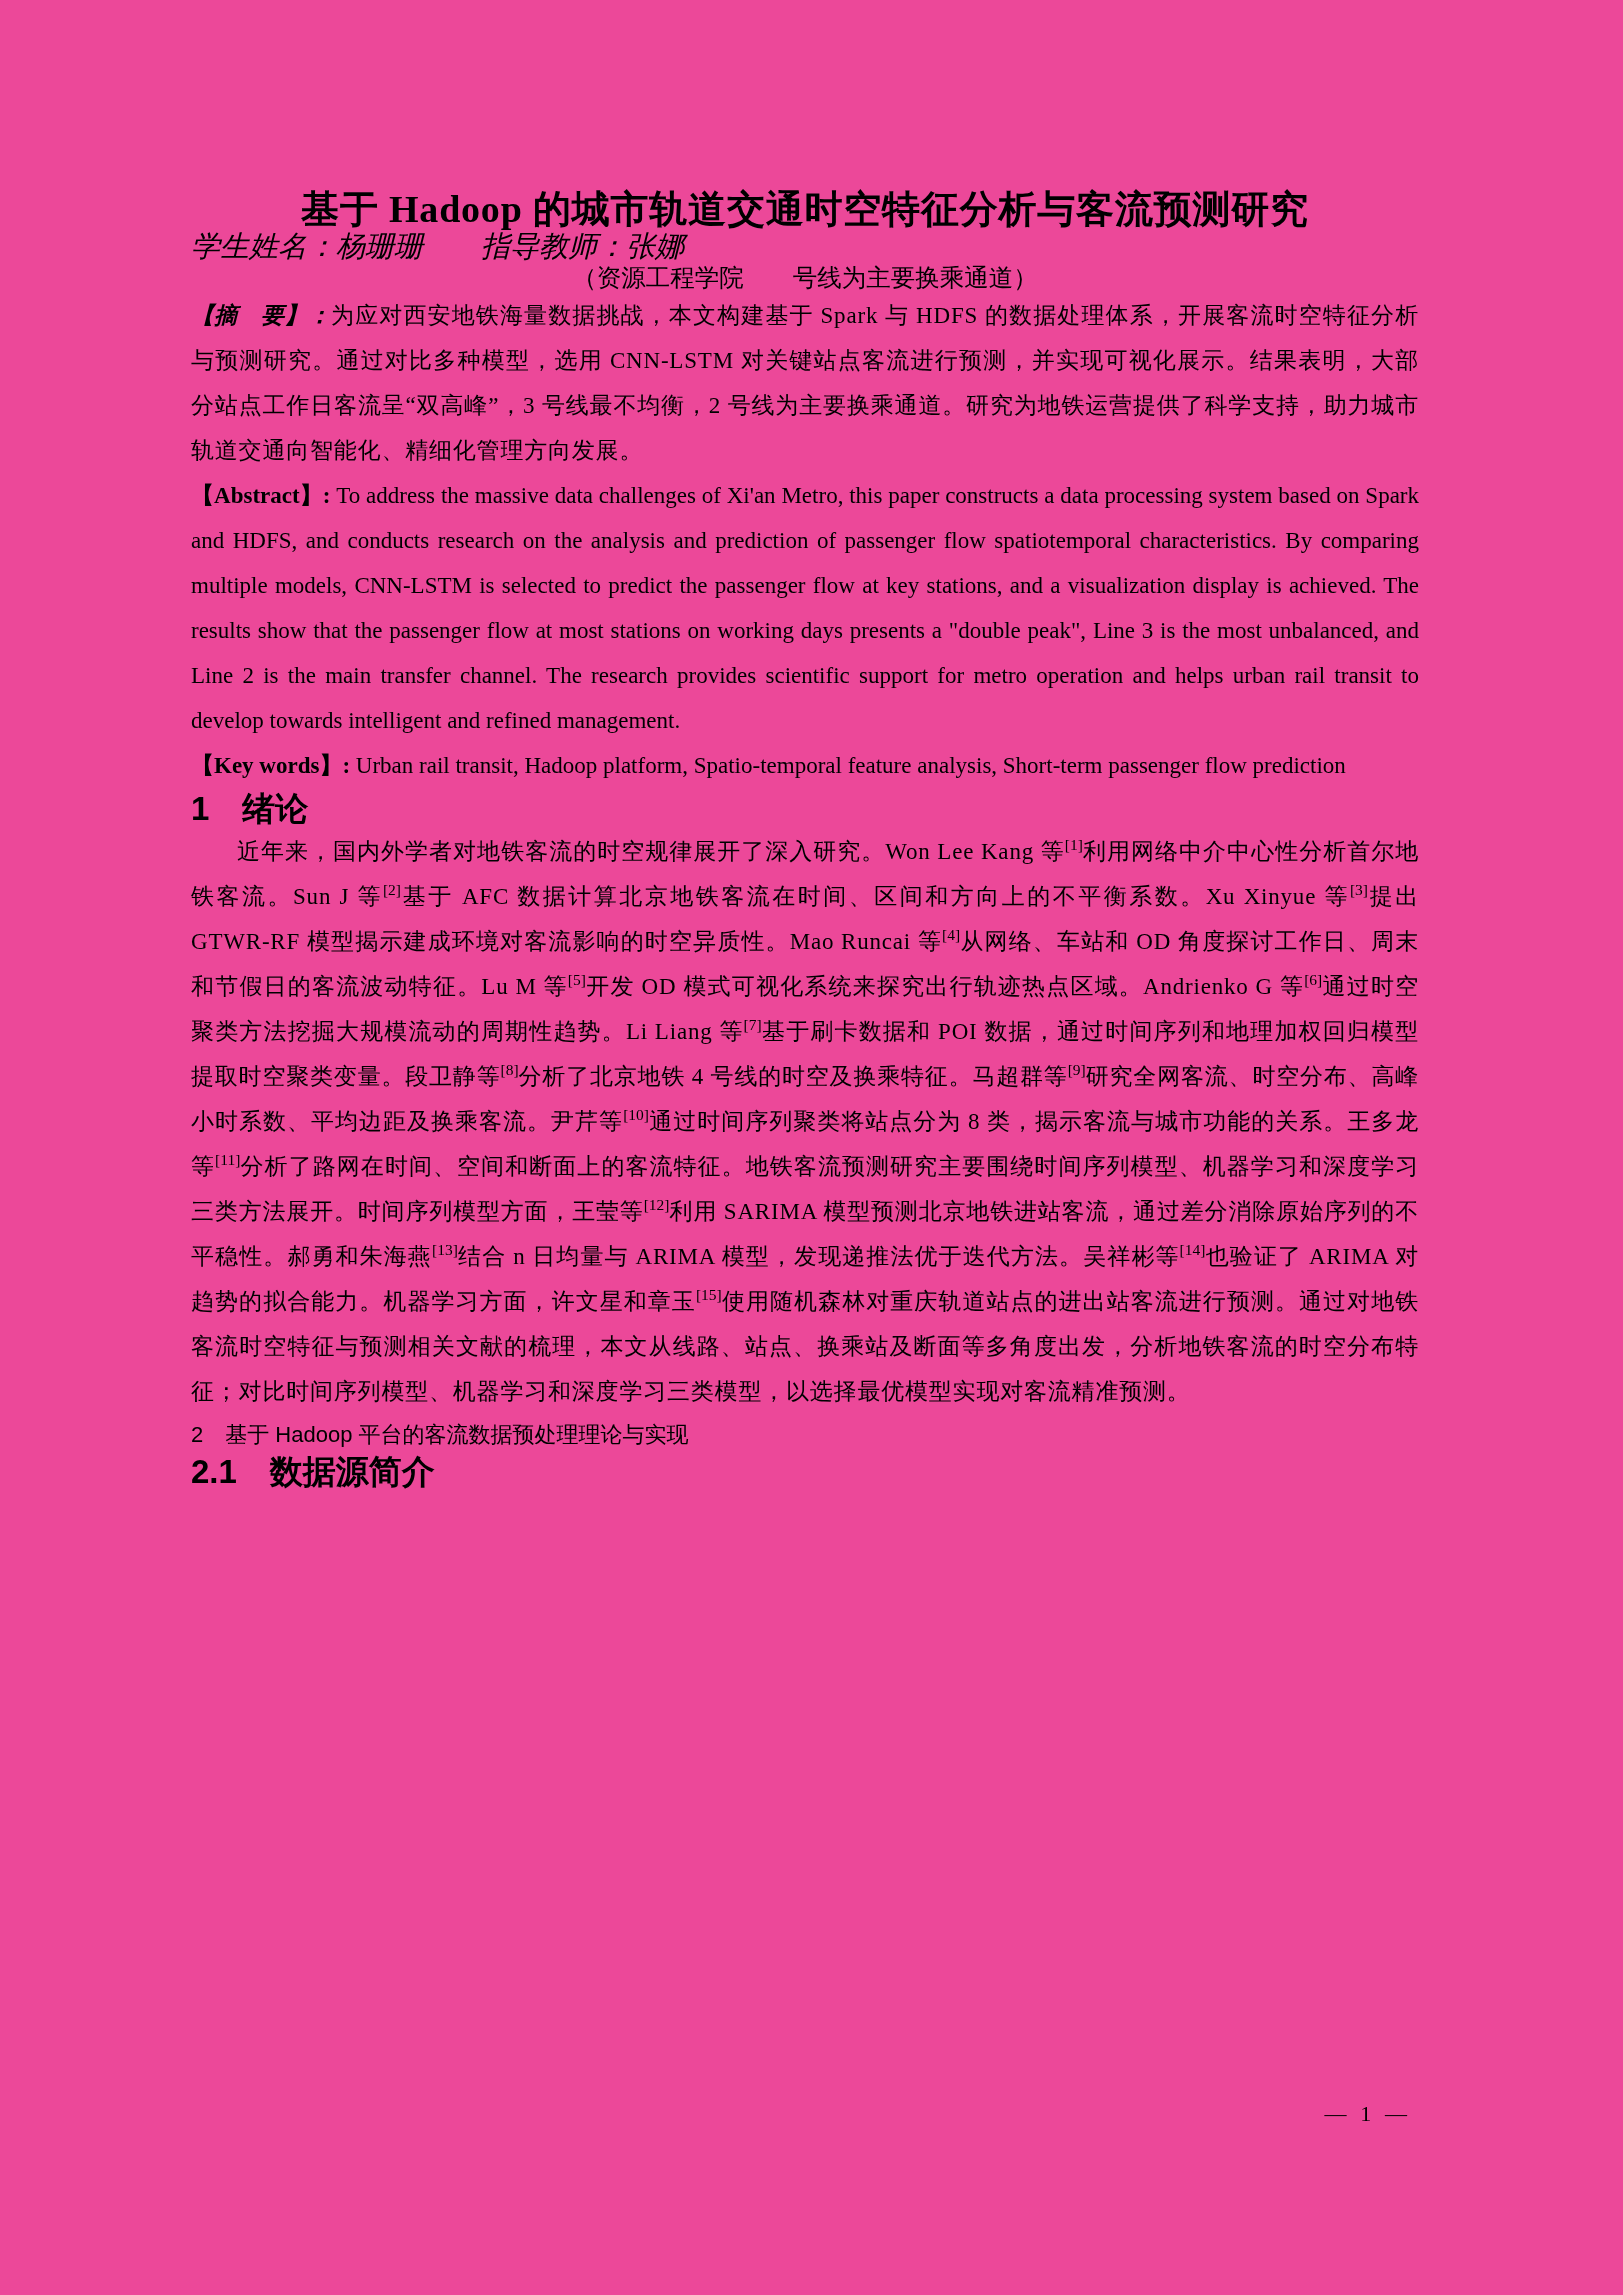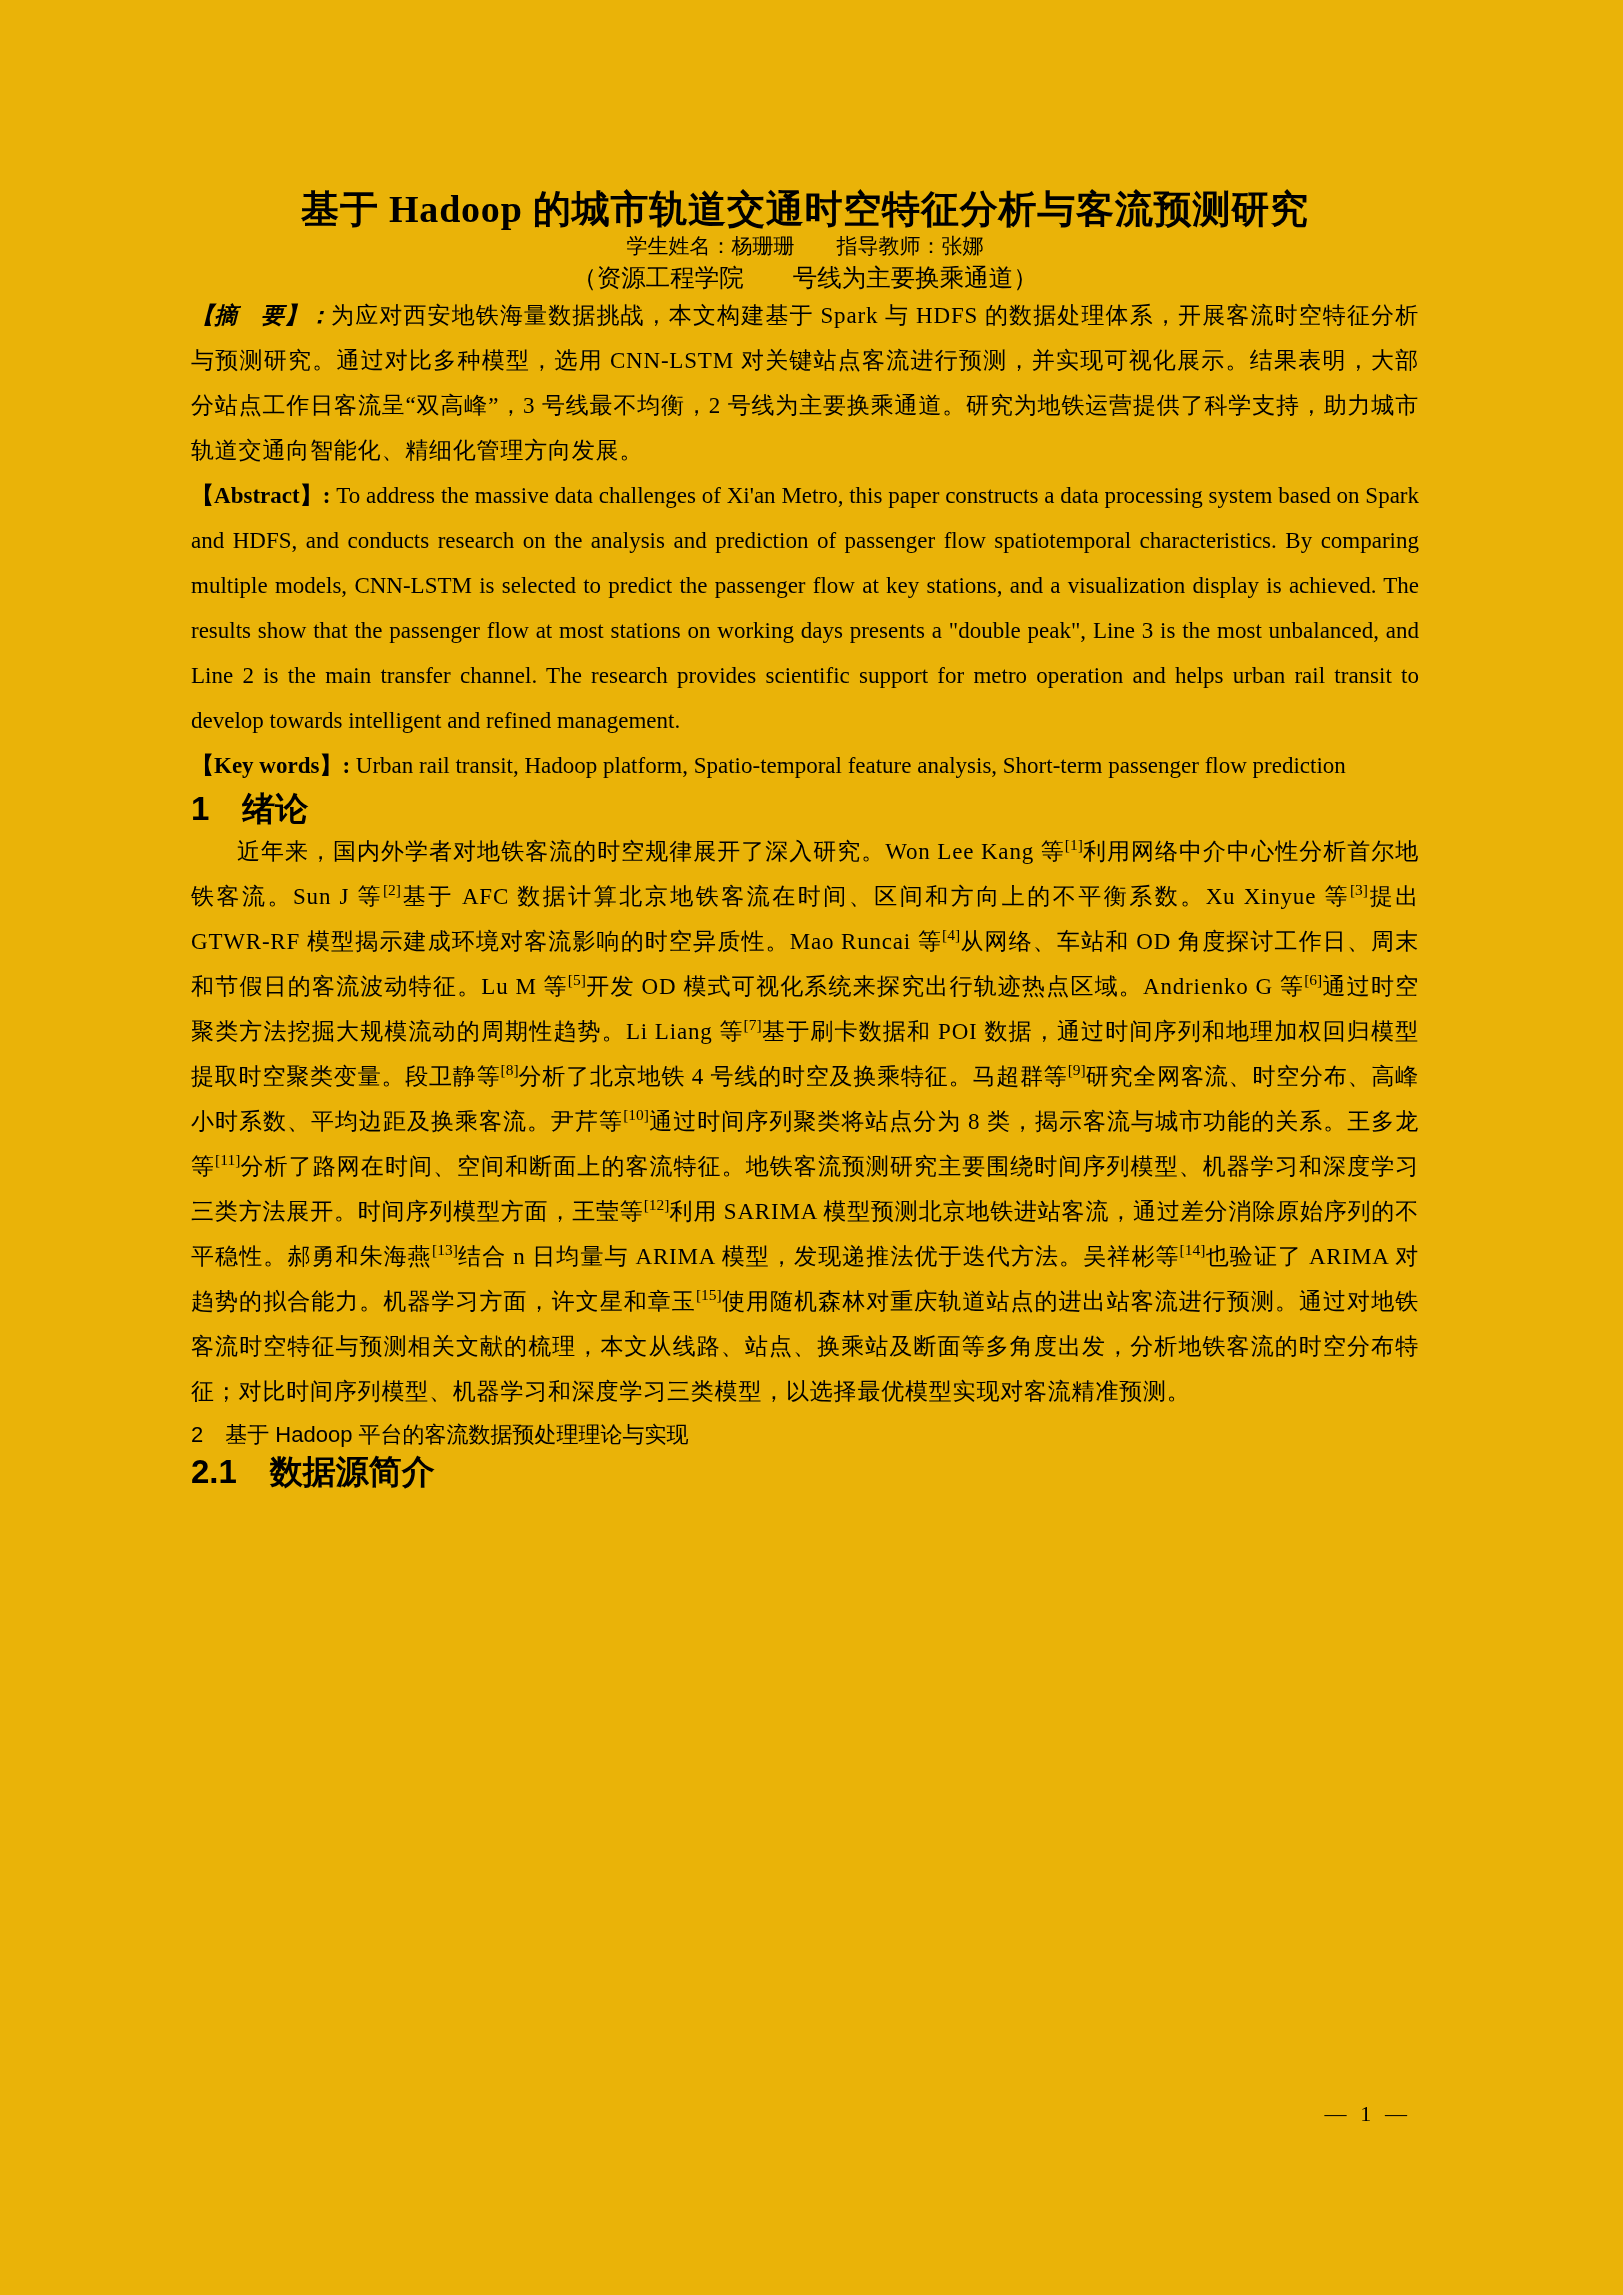--- a/index.html
+++ b/index.html
@@ -1,43 +1,44 @@
 <!DOCTYPE html>
 <html lang="zh" style="font-size:13px"><head>
 <meta charset="utf-8">
 <style>
   html, body { margin: 0; padding: 0; background: #e8e8e8; }
   .page {
     position: relative;
     width: 1623px;
     height: 2295px;
     margin: 0 auto;
-    background: #eab308;
+    background: #ec4899;
     color: #000000;
     box-sizing: border-box;
     padding: 187px 204px 0 191px;
     font-family: "Liberation Serif", "DejaVu Serif", serif;
     overflow: hidden;
   }
   .page p, .page h1, .page h2, .page h3, .page div { margin: 0; padding: 0; }
 
   .title {
     font-size: 38px;
     line-height: 44px;
     font-weight: 700;
     text-align: center;
     letter-spacing: 0.8px;
     white-space: pre-wrap;
   }
   .byline {
     margin-top: 93px;
-    font-size: 21px;
+    font-size: 29px;
     line-height: 31px;
-    text-align: center;
+    text-align: left;
     white-space: pre-wrap;
+    font-style: italic;
   }
   .affiliation {
     margin-top: 39px;
     font-size: 24.5px;
     line-height: 31px;
     text-align: center;
     white-space: pre-wrap;
   }
 
   .abs {

